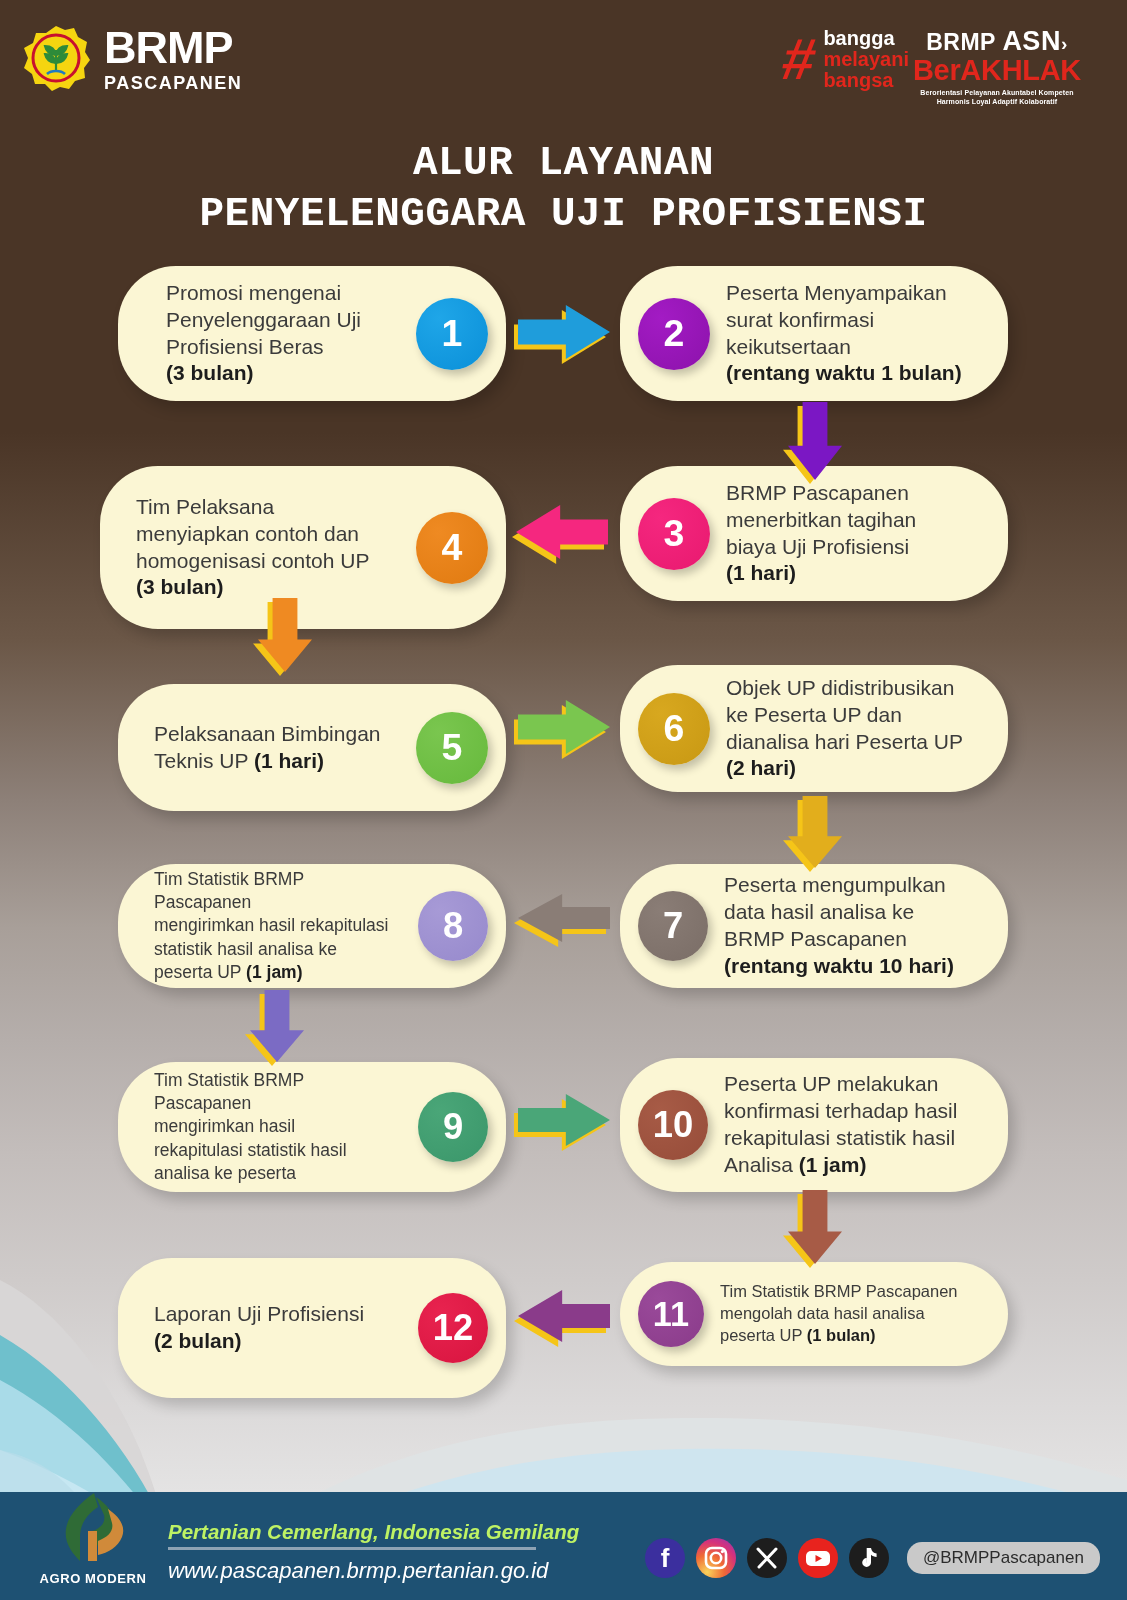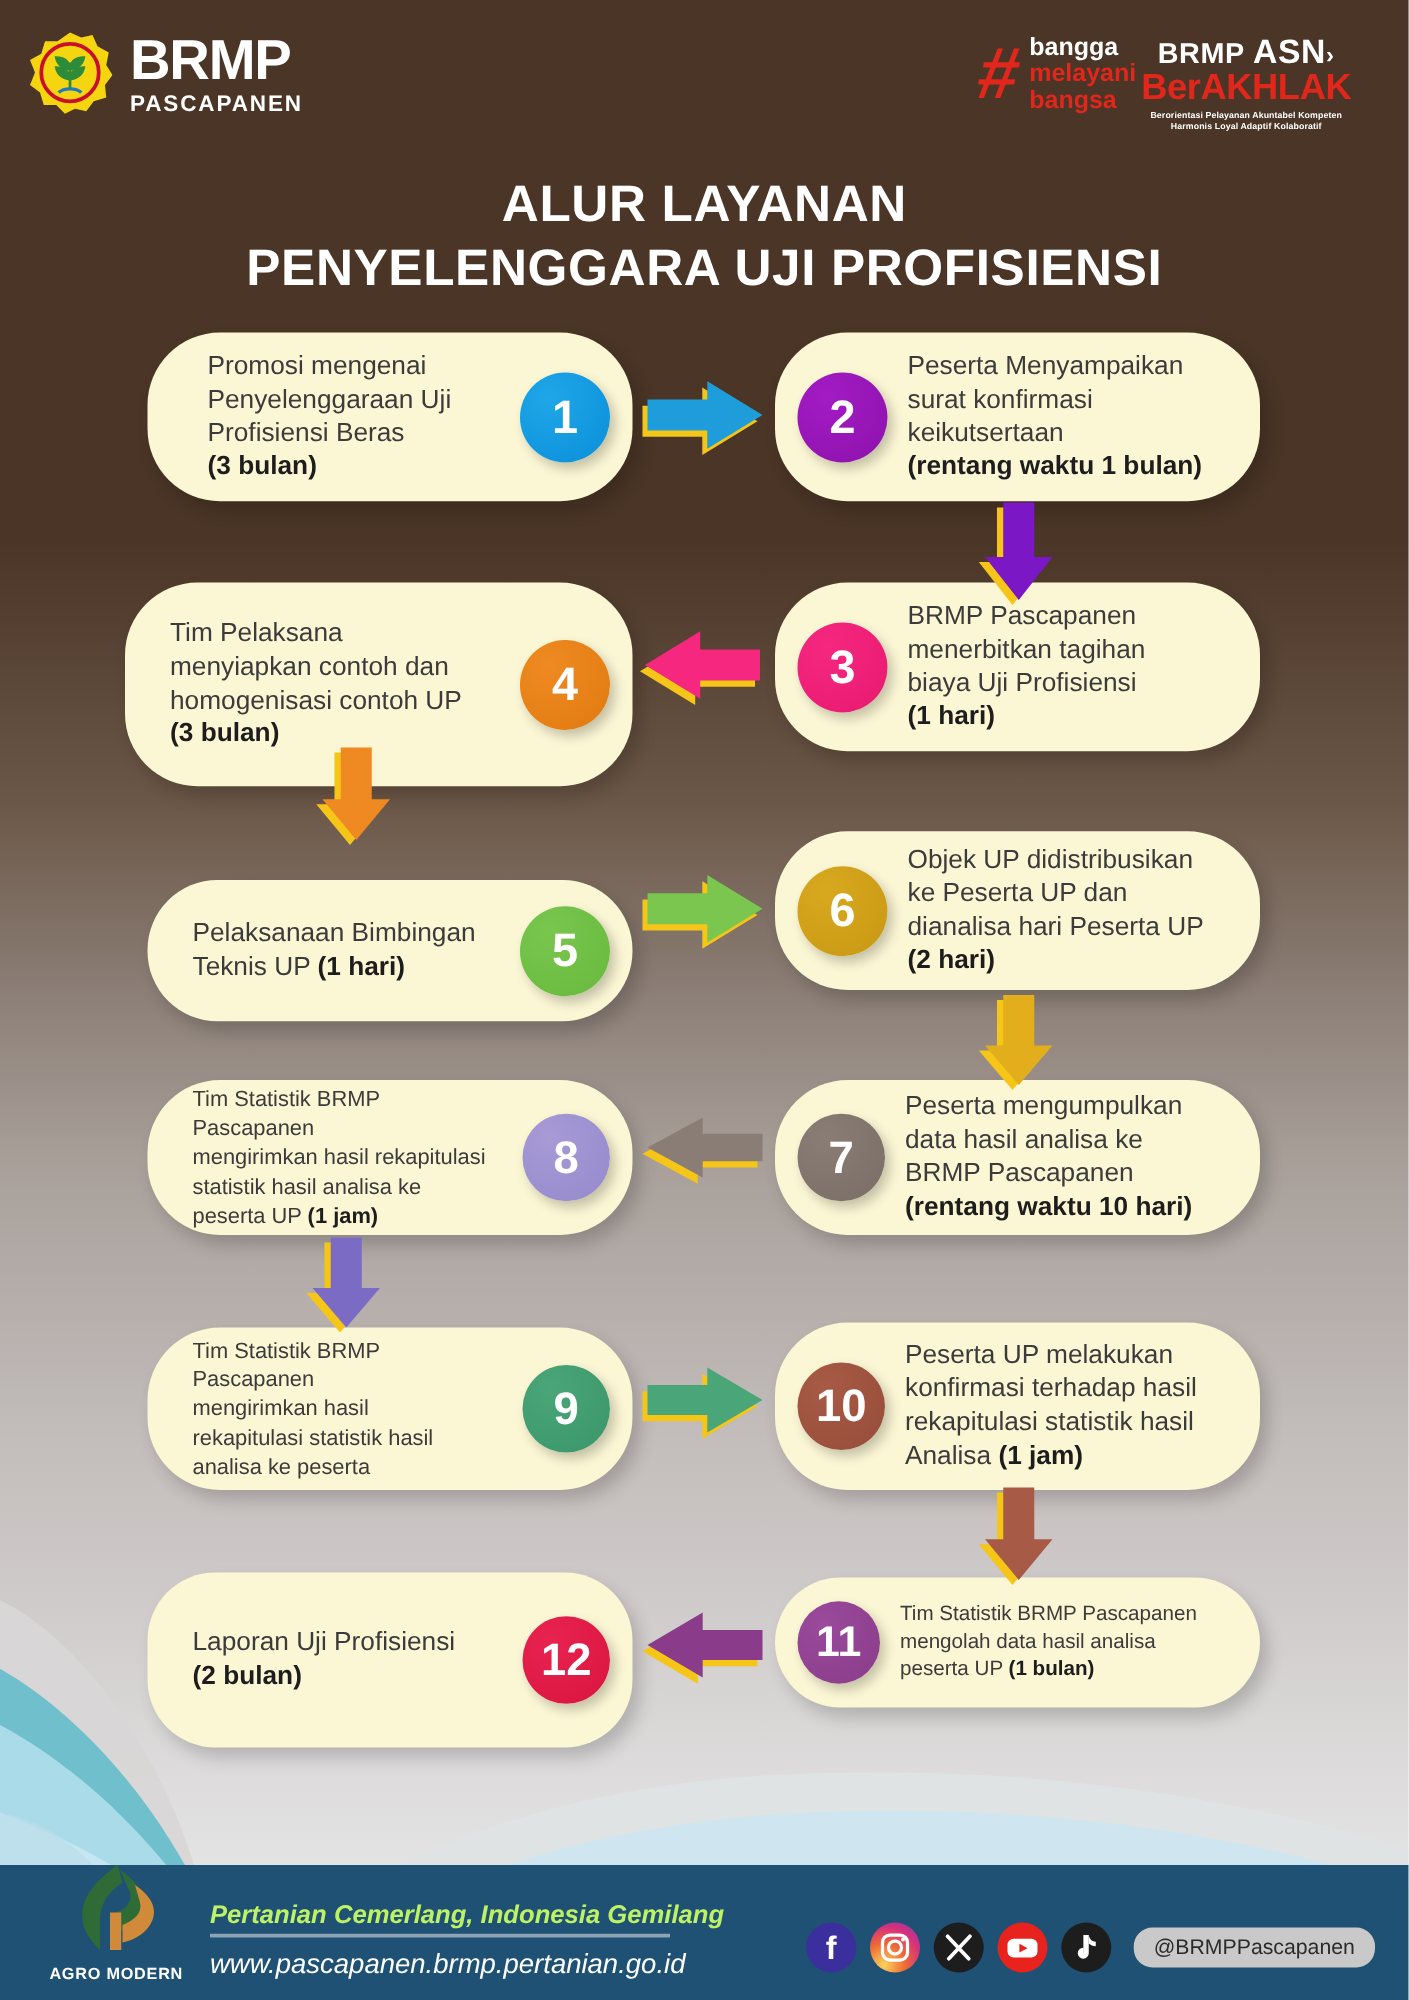--- a/index.html
+++ b/index.html
@@ -56,20 +56,21 @@
   .asn-l1 b{color:#ffffff;}
   .asn-chev{color:#ffffff;font-size:19px;}
   .asn-l2{font-size:29px;font-weight:bold;color:#e1261c;letter-spacing:-0.3px;margin-top:1px;}
   .asn-l3{font-size:7px;color:#ffffff;font-weight:bold;margin-top:3px;letter-spacing:0.1px;line-height:1.35;}
 
   
   .title{
     position:absolute;top:138px;left:0;width:1127px;text-align:center;
     color:#ffffff;font-weight:bold;font-size:41px;line-height:1.25;
     letter-spacing:0.5px;
+    font-family:Liberation Mono, monospace;
   }
 
   
   .box{
     position:absolute;
     background:#fbf6d4;
     border-radius:58px;
     box-shadow:6px 8px 14px rgba(0,0,0,0.18);
     display:flex;align-items:center;
     box-sizing:border-box;
@@ -217,21 +218,21 @@
           <div>Tim Pelaksana</div>
           <div>menyiapkan contoh dan</div>
           <div>homogenisasi contoh UP</div>
           <div><b>(3 bulan)</b></div>
         </div>
         <div style="width: 14px;"></div>
         <div class="bubble" style="width: 72px; height: 72px; font-size: 37.44px; background: radial-gradient(circle at 32% 28%, rgb(239, 138, 34), rgb(224, 122, 16));">
           <span>4</span>
         </div>
       </div>
-      <div class="box left" style="left: 118px; top: 704px; width: 388px; height: 113px; border-radius: 56px;">
+      <div class="box left" style="left: 118px; top: 684px; width: 388px; height: 127px; border-radius: 56px;">
         <div class="txt" style="flex: 1 1 auto;">
           <div>Pelaksanaan Bimbingan</div>
           <div>Teknis UP <b>(1 hari)</b></div>
         </div>
         <div style="width: 14px;"></div>
         <div class="bubble" style="width: 72px; height: 72px; font-size: 37.44px; background: radial-gradient(circle at 32% 28%, rgb(122, 198, 79), rgb(102, 185, 60));">
           <span>5</span>
         </div>
       </div>
       <div class="box right" style="left: 620px; top: 665px; width: 388px; height: 127px; border-radius: 58px;">

